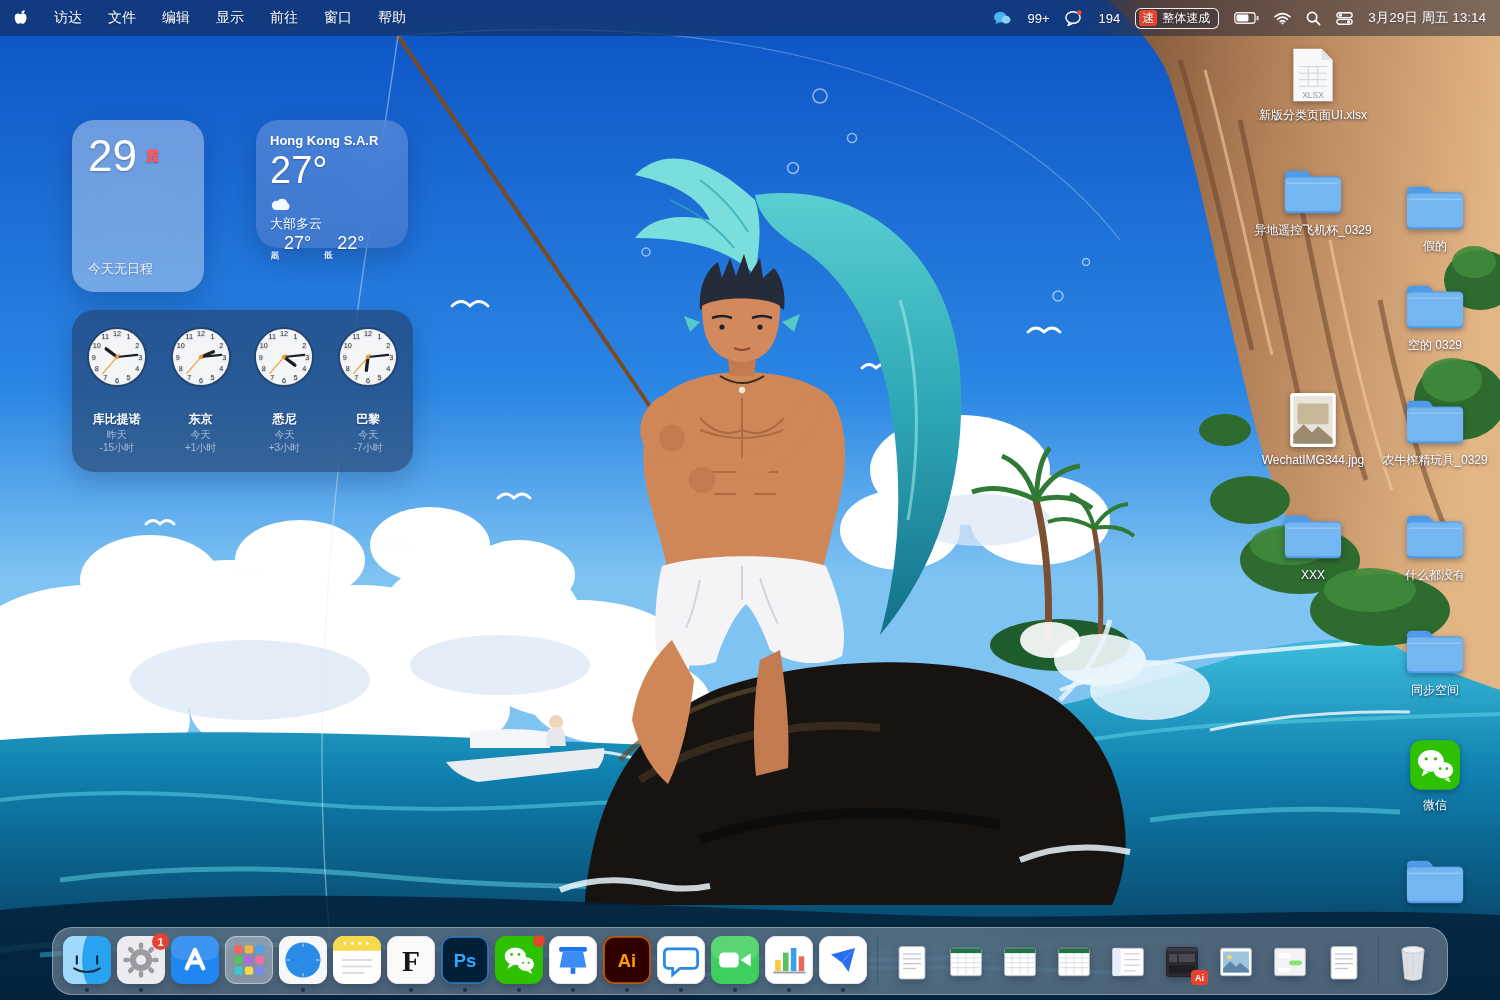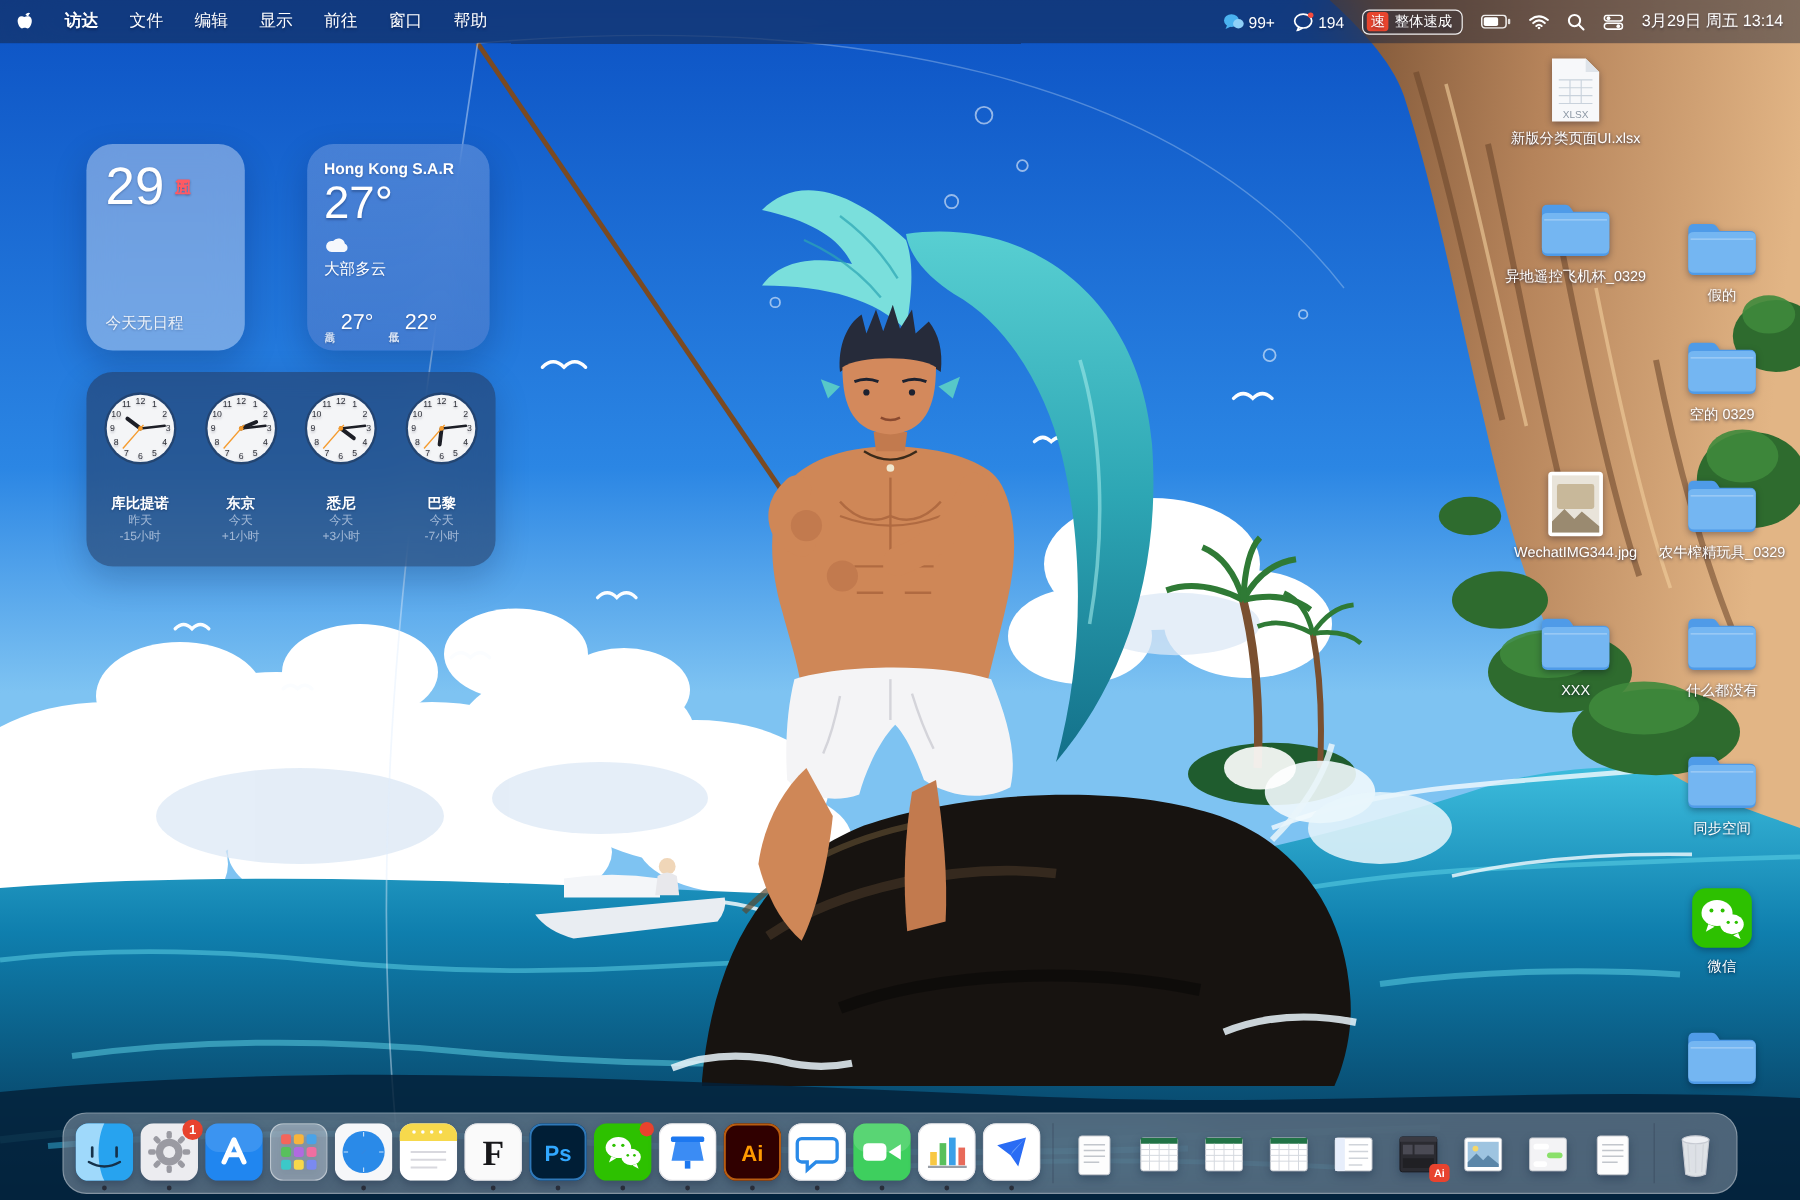--- a/index.html
+++ b/index.html
@@ -7,40 +7,40 @@
   body{position:relative;font-family:"Liberation Sans","DejaVu Sans",sans-serif;background:#0a4fc0;-webkit-user-select:none;user-select:none}
   .wallpaper{position:absolute;inset:0;width:100%;height:100%;display:block}
 
   
   .menu-bar{position:absolute;top:0;left:0;right:0;height:36px;z-index:50;
     display:flex;justify-content:space-between;align-items:center;padding:0 14px;
     background:rgba(22,32,52,.48);backdrop-filter:blur(26px);color:#fff;font-size:14px;
     text-shadow:0 1px 2px rgba(0,0,40,.35)}
   .mb-left{display:flex;align-items:center;gap:26px}
   .mb-item{cursor:default;white-space:nowrap}
-  .mb-item.bold{font-weight:bold}
+  .mb-item.bold{font-weight:normal}
   .mb-right{display:flex;align-items:center;gap:15px;font-size:13px}
-  .status-item{display:flex;align-items:center;gap:3px}
+  .status-item{display:flex;align-items:center;gap:16px}
   .speed-pill{display:flex;align-items:center;gap:5px;border:1.5px solid rgba(255,255,255,.92);
     border-radius:6px;padding:1px 8px 1px 3px;font-size:12px;background:rgba(30,35,55,.25)}
   .speed-char{background:#e8452e;color:#fff;border-radius:3px;padding:0 3px;font-size:12px;line-height:16px}
   .mb-time{white-space:nowrap;font-size:13.5px}
 
   
   .widget{position:absolute;border-radius:22px;color:#fff;z-index:10;
     box-shadow:0 10px 28px rgba(0,10,40,.20);text-shadow:0 1px 2px rgba(0,10,40,.28)}
   .widget.calendar{left:72px;top:120px;width:132px;height:172px;
     background:rgba(202,218,240,.48);backdrop-filter:blur(14px);
     padding:14px 16px;display:flex;flex-direction:column}
   .cal-top{display:flex;align-items:flex-start;gap:9px}
   .cal-day{font-size:44px;font-weight:300;line-height:1}
   .cal-week{color:#ff5a63;font-size:13px;font-weight:bold;writing-mode:vertical-rl;text-orientation:upright;
     line-height:1;margin-top:5px;letter-spacing:1px}
   .cal-none{margin-top:auto;font-size:13px;color:rgba(255,255,255,.88)}
-  .widget.weather{left:256px;top:120px;width:152px;height:172px;
+  .widget.weather{left:256px;top:120px;width:152px;height:128px;
     background:linear-gradient(rgba(104,148,218,.60),rgba(84,126,202,.60));backdrop-filter:blur(14px);
     padding:13px 14px;display:flex;flex-direction:column}
   .wx-loc{font-size:13px;font-weight:bold}
   .wx-temp{font-size:38px;font-weight:300;line-height:1.1;margin-top:2px}
   .wx-cloud{margin-top:4px;height:16px}
   .wx-cond{font-size:13px;margin-top:3px}
   .wx-hl{display:flex;align-items:center;gap:4px;margin-top:auto;font-size:18px;font-weight:300}
   .wx-mini{writing-mode:vertical-rl;text-orientation:upright;font-size:9px;line-height:1;opacity:.85;margin-right:1px}
   .wx-low{margin-left:8px}
   .widget.clocks{left:72px;top:310px;width:341px;height:162px;

